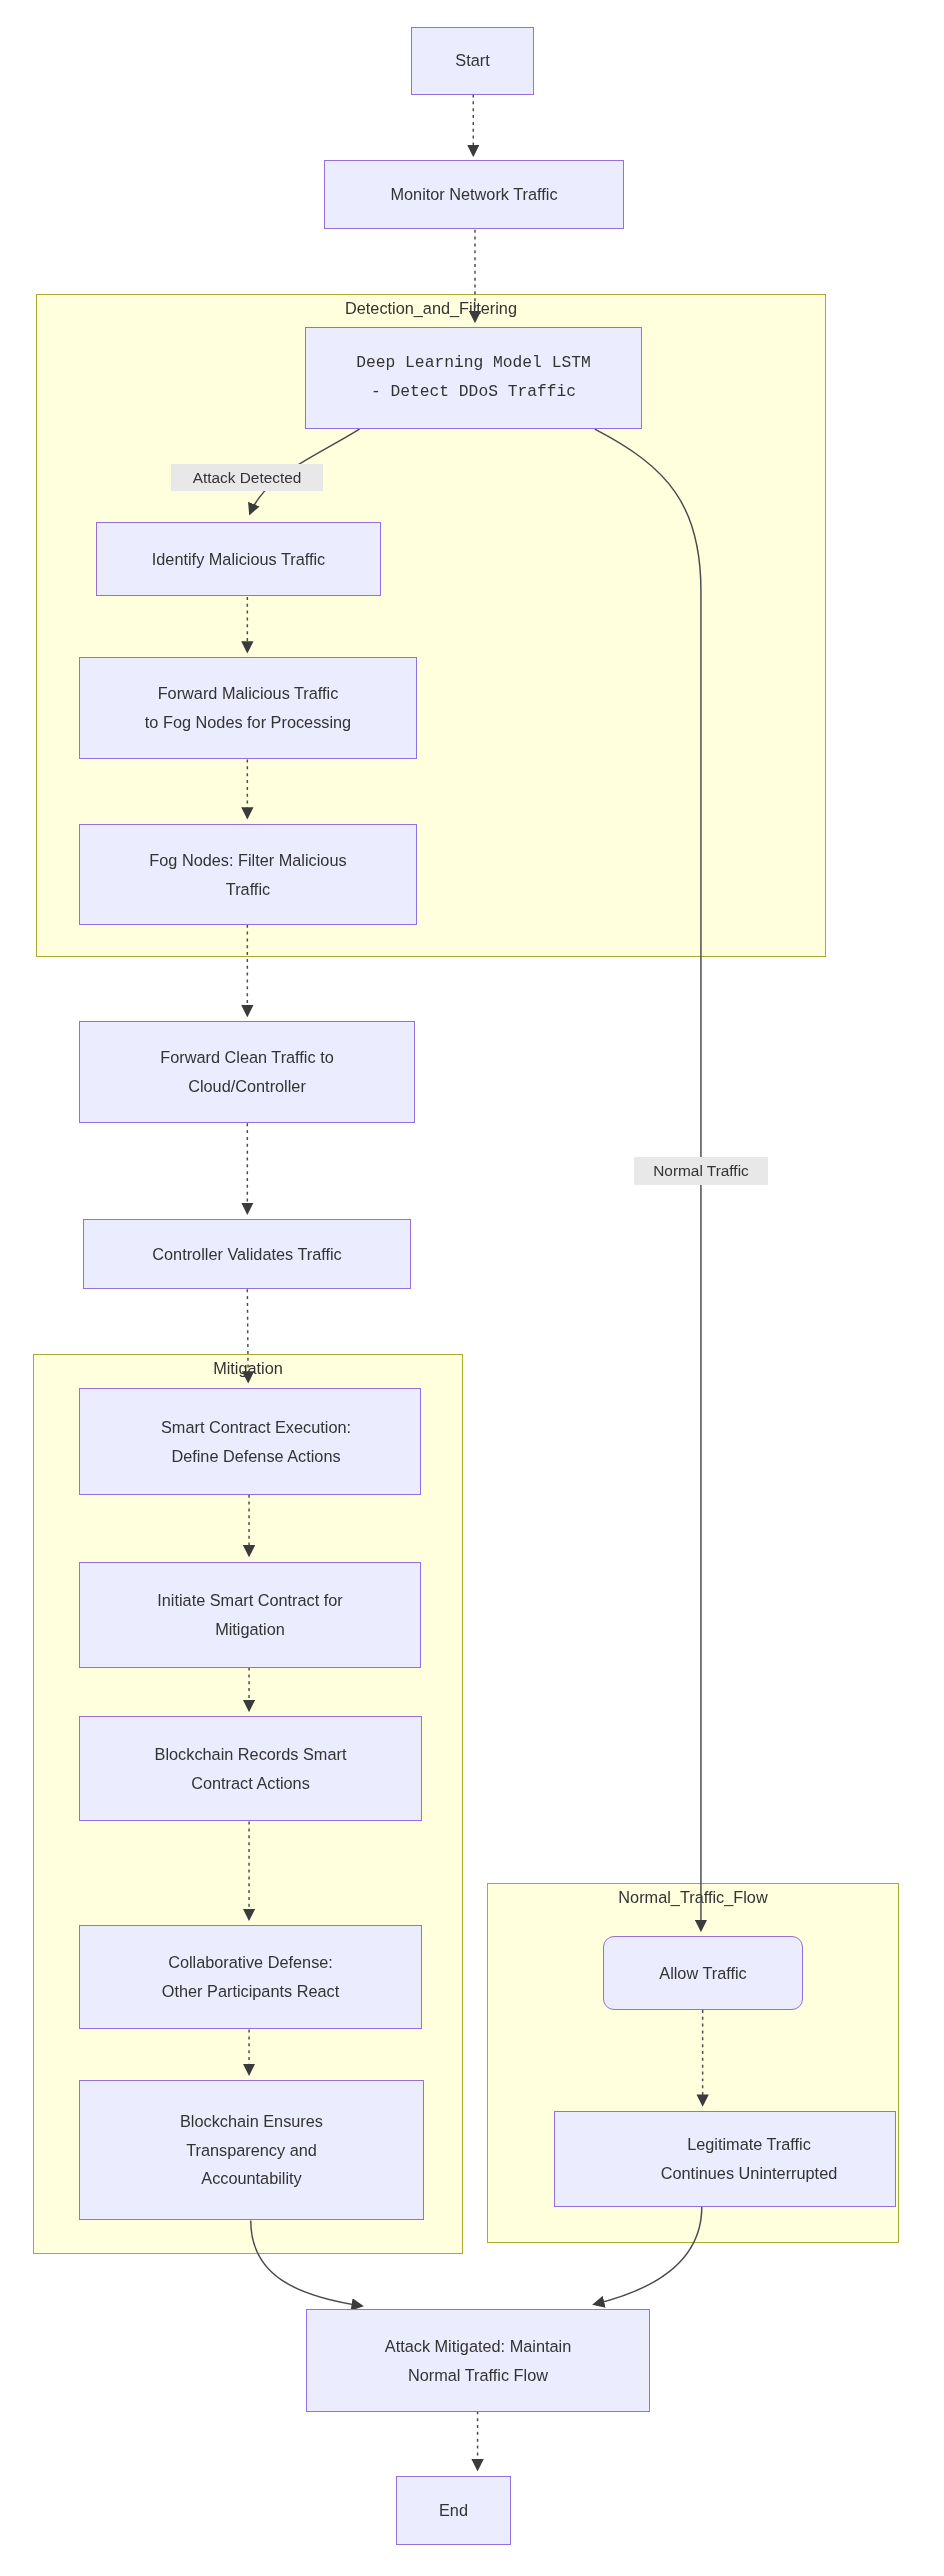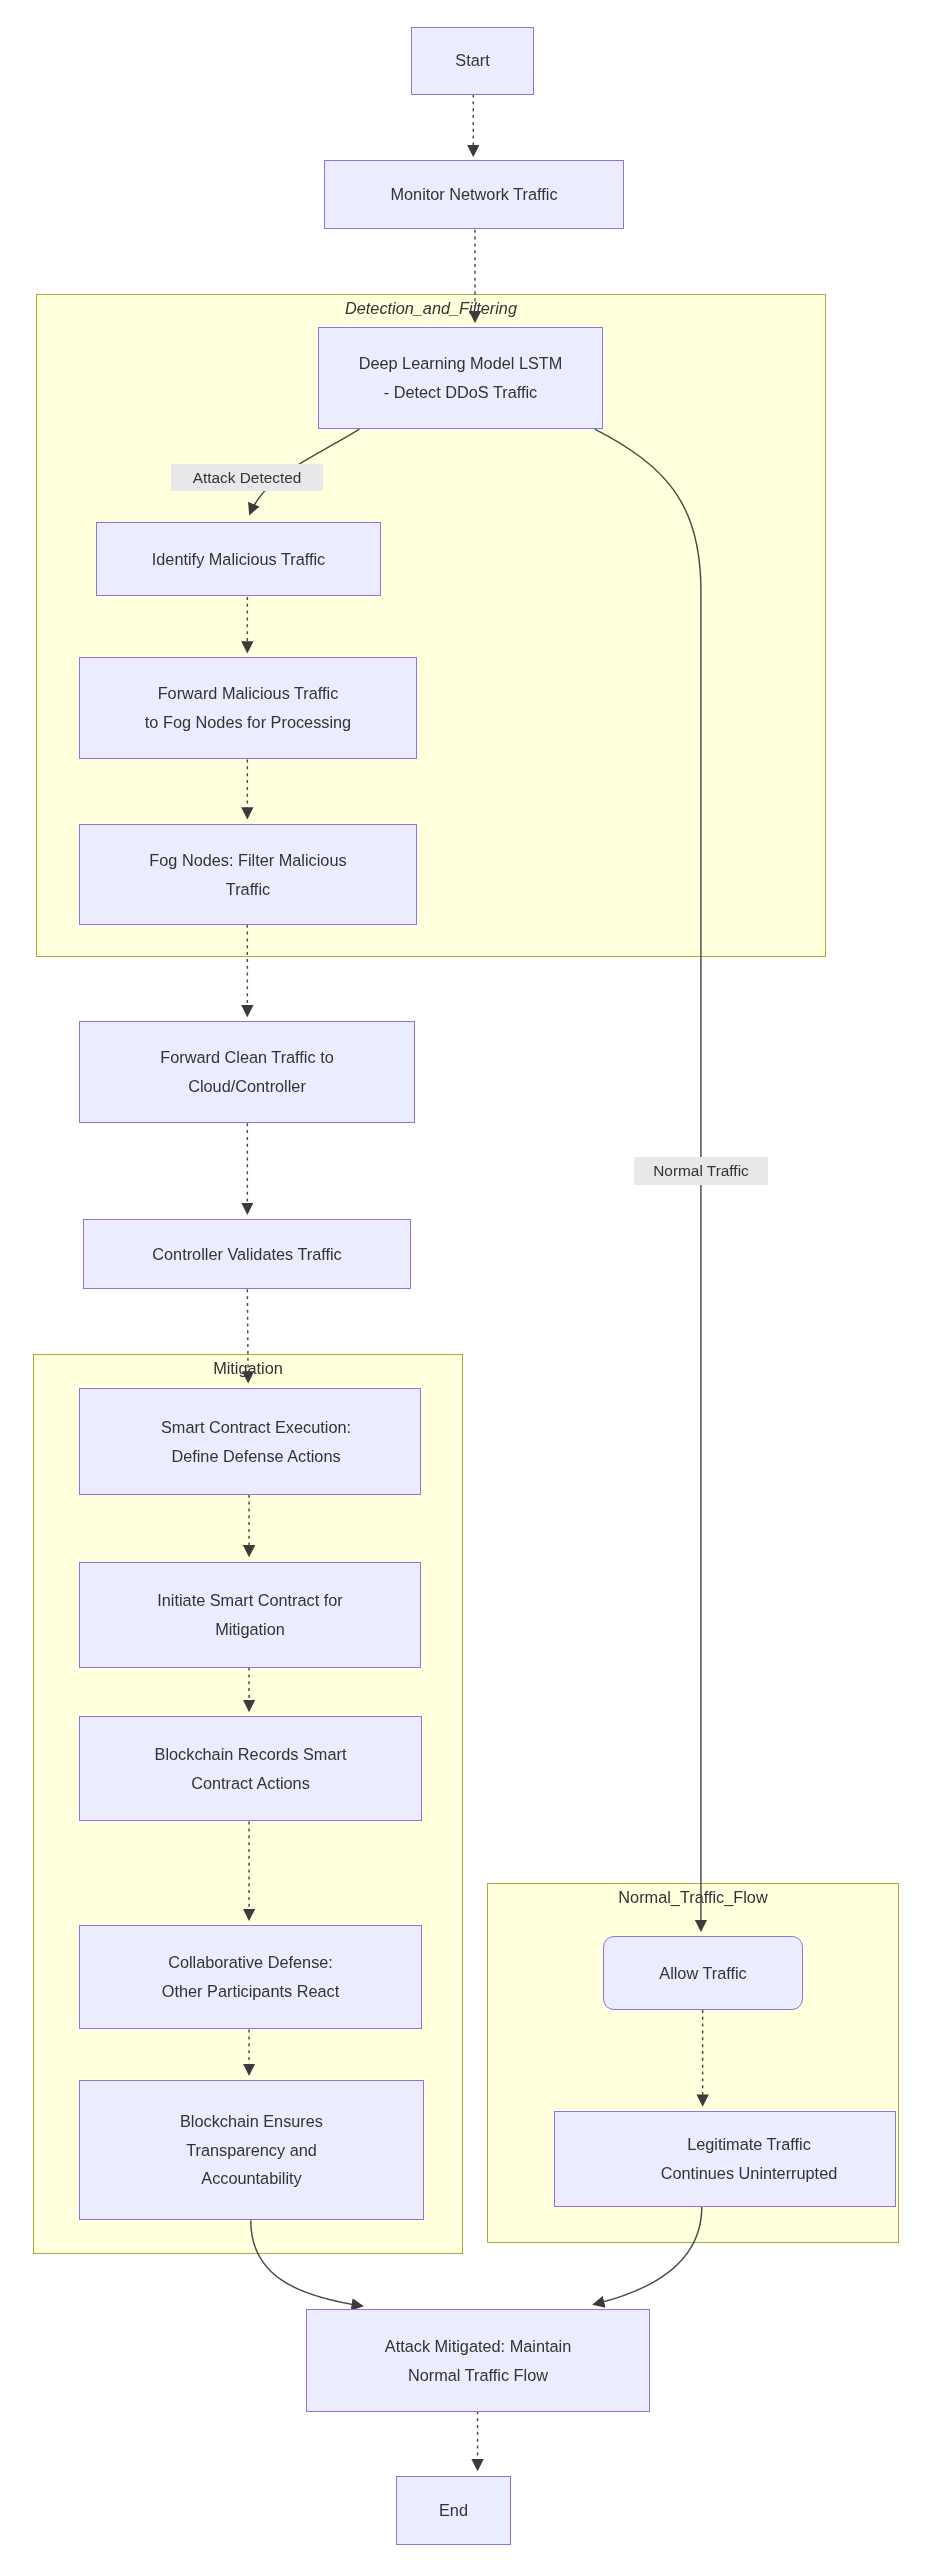--- a/index.html
+++ b/index.html
@@ -64,21 +64,21 @@
     white-space:nowrap;
     color:var(--text);
     z-index:5;
   }
 </style>
 </head>
 <body>
 
 <div id="canvas">
 
-  <div class="subgraph" style="left:36px;top:294px;width:790px;height:663px;font-style:italic;">
+  <div class="subgraph" style="left:36px;top:294px;width:790px;height:663px;">
     <div class="subgraph-label">Detection_and_Filtering</div>
   </div>
 
   <div class="subgraph" style="left:33px;top:1354px;width:430px;height:900px;">
     <div class="subgraph-label">Mitigation</div>
   </div>
 
   <div class="subgraph" style="left:487px;top:1883px;width:412px;height:360px;">
     <div class="subgraph-label">Normal_Traffic_Flow</div>
   </div>
@@ -107,21 +107,21 @@
       <path d="M821,2348 L821,2459" stroke-dasharray="3.5 4.5" marker-end="url(#arrow)"></path>
       <path d="M820,2578 C820,2650 748,2679 694,2692" marker-end="url(#arrow)"></path>
       <path d="M558,2817 L558,2885" stroke-dasharray="3.5 4.5" marker-end="url(#arrow)"></path>
     </g>
   </svg>
 
   <div class="node" style="left:411px;top:26.5px;width:123px;height:68px;">Start</div>
 
   <div class="node" style="left:324px;top:160px;width:300px;height:69px;">Monitor Network Traffic</div>
 
-  <div class="node" style="left:318px;top:327px;width:285px;height:102px;">Deep Learning Model LSTM
+  <div class="node" style="left:305px;top:327px;width:337px;height:102px;font-family:Liberation Mono, monospace;">Deep Learning Model LSTM
 - Detect DDoS Traffic</div>
 
   <div class="node" style="left:96px;top:522px;width:285px;height:74px;">Identify Malicious Traffic</div>
 
   <div class="node" style="left:79px;top:657px;width:338px;height:102px;">Forward Malicious Traffic
 to Fog Nodes for Processing</div>
 
   <div class="node" style="left:79px;top:824px;width:338px;height:101px;">Fog Nodes: Filter Malicious
 Traffic</div>
 

